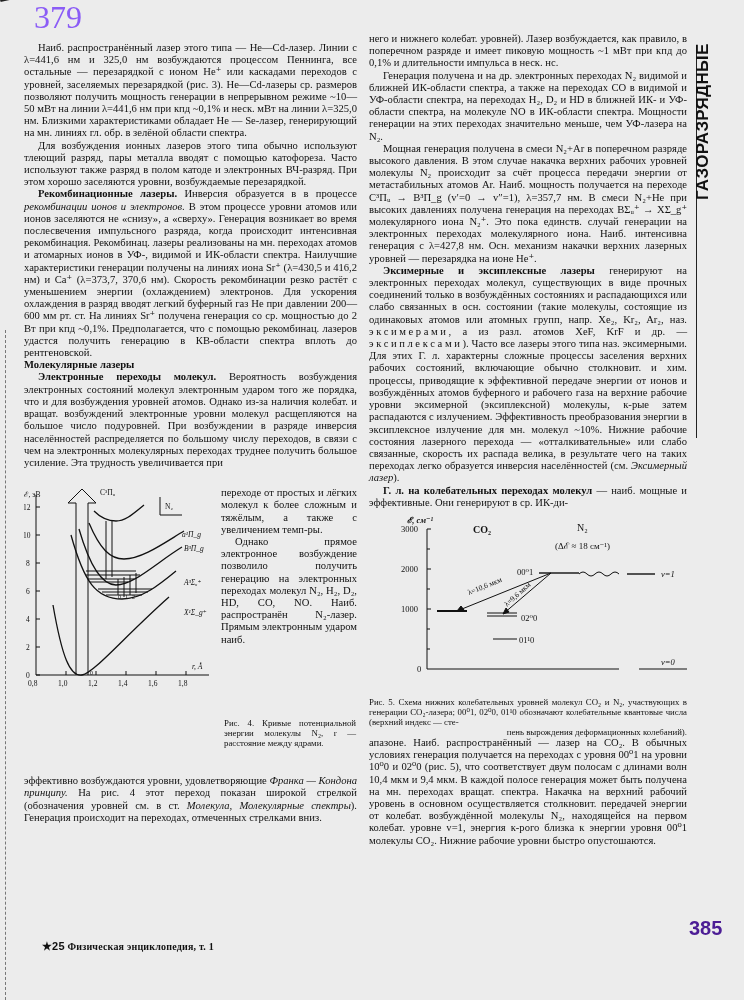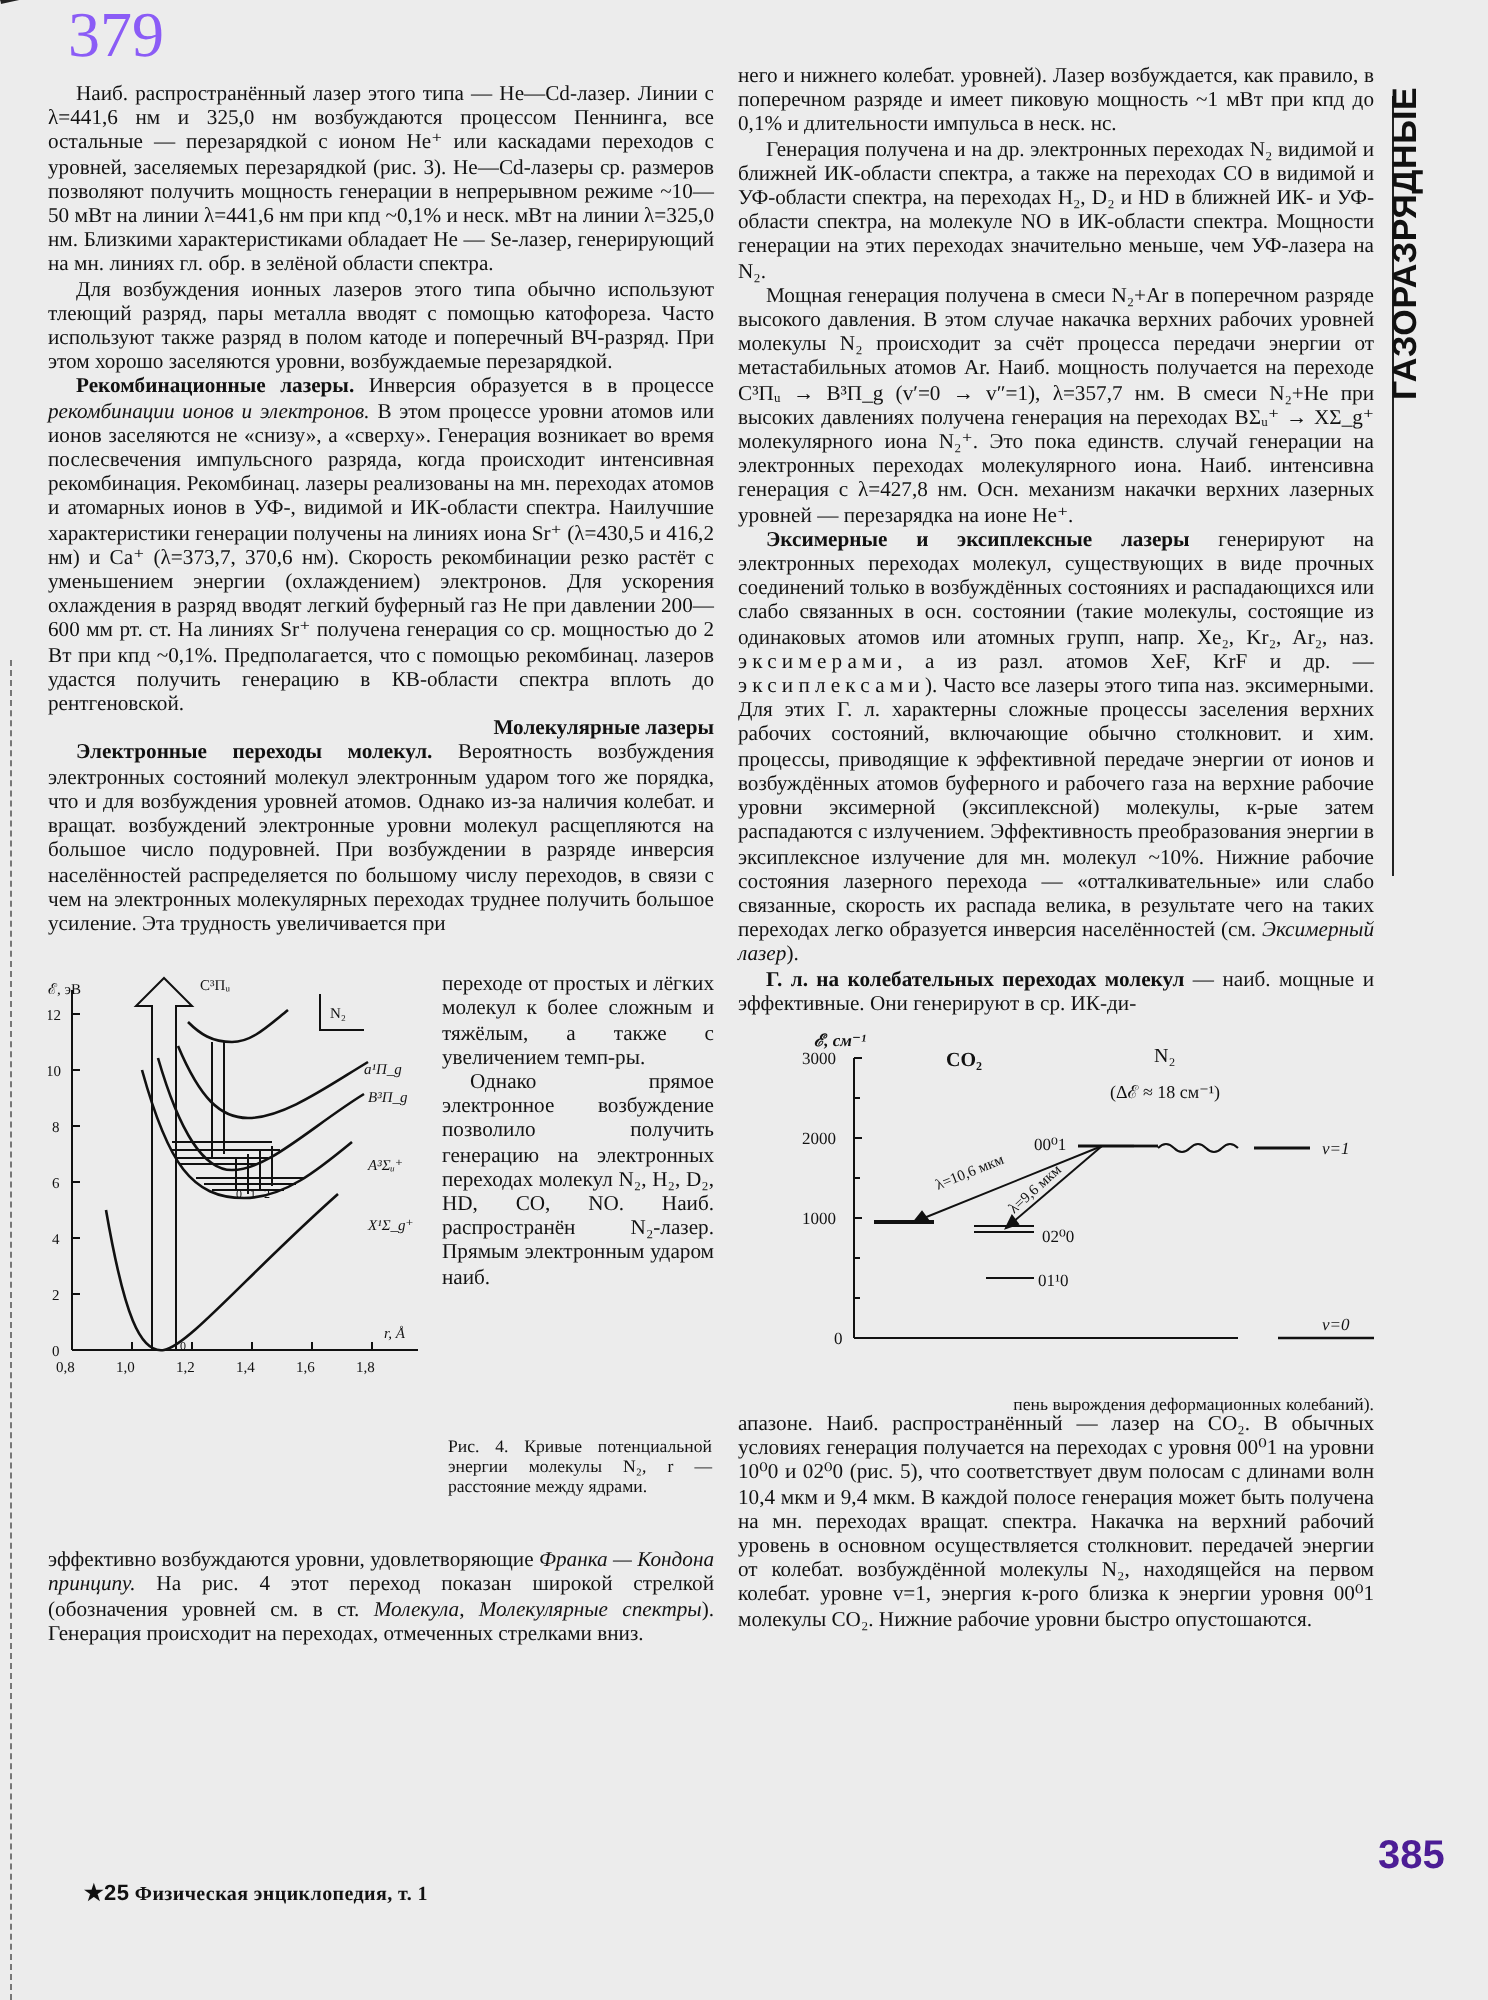--- a/index.html
+++ b/index.html
@@ -20,21 +20,21 @@
     position:absolute; left:5px; top:330px; width:0; height:670px;
     border-left:1px dashed #777;
   }
   .col {
     position:absolute; font-size:10.6px; line-height:12.2px; text-align:justify;
   }
   .col p { margin:0; text-indent:14px; }
   .col p.noind { text-indent:0; }
   #col-left { left:24px; top:42px; width:333px; }
   #col-right { left:369px; top:33px; width:318px; }
-  .sec-title { text-align:right; font-weight:bold; margin:10px 0 3px 0; text-indent:0 !important; }
+  .sec-title { text-align:left; font-weight:bold; margin:10px 0 3px 0; text-indent:0 !important; }
   b { font-weight:bold; }
   i { font-style:italic; }
   .sp { letter-spacing:2.6px; }
 
   
   .fig4-wrap { position:relative; height:288px; margin-top:18px; }
   .fig4 { position:absolute; left:0; top:0; width:192px; height:220px; }
   .fig4-text { position:absolute; left:197px; top:0; width:136px; text-align:justify; }
   .fig4-text p { margin:0; }
   .fig4-caption {
@@ -70,21 +70,21 @@
 </style>
 </head>
 <body>
 
 <div class="corner-mark"></div>
 <div class="left-edge"></div>
 <div class="page-stamp">379</div>
 
 <div class="col" id="col-left">
   <p>Наиб. распространённый лазер этого типа — He—Cd-лазер. Линии с λ=441,6 нм и 325,0 нм возбуждаются процессом Пеннинга, все остальные — перезарядкой с ионом He⁺ или каскадами переходов с уровней, заселяемых перезарядкой (рис. 3). He—Cd-лазеры ср. размеров позволяют получить мощность генерации в непрерывном режиме ~10—50 мВт на линии λ=441,6 нм при кпд ~0,1% и неск. мВт на линии λ=325,0 нм. Близкими характеристиками обладает He — Se-лазер, генерирующий на мн. линиях гл. обр. в зелёной области спектра.</p>
-  <p>Для возбуждения ионных лазеров этого типа обычно используют тлеющий разряд, пары металла вводят с помощью катофореза. Часто используют также разряд в полом катоде и поперечный ВЧ-разряд. При этом хорошо заселяются уровни, возбуждаемые перезарядкой.</p>
+  <p>Для возбуждения ионных лазеров этого типа обычно используют тлеющий разряд, пары металла вводят с помощью катофореза. Часто используют также разряд в полом катоде и электронных ВЧ-разряд. При этом хорошо заселяются уровни, возбуждаемые перезарядкой.</p>
   <p><b>Рекомбинационные лазеры.</b><span> Инверсия образуется в в процессе </span><i>рекомбинации ионов и электронов.</i><span> В этом процессе уровни атомов или ионов заселяются не «снизу», а «сверху». Генерация возникает во время послесвечения импульсного разряда, когда происходит интенсивная рекомбинация. Рекомбинац. лазеры реализованы на мн. переходах атомов и атомарных ионов в УФ-, видимой и ИК-области спектра. Наилучшие характеристики генерации получены на линиях иона Sr⁺ (λ=430,5 и 416,2 нм) и Ca⁺ (λ=373,7, 370,6 нм). Скорость рекомбинации резко растёт с уменьшением энергии (охлаждением) электронов. Для ускорения охлаждения в разряд вводят легкий буферный газ He при давлении 200—600 мм рт. ст. На линиях Sr⁺ получена генерация со ср. мощностью до 2 Вт при кпд ~0,1%. Предполагается, что с помощью рекомбинац. лазеров удастся получить генерацию в КВ-области спектра вплоть до рентгеновской.</span></p>
 
   <p class="sec-title">Молекулярные лазеры</p>
 
   <p><b>Электронные переходы молекул.</b><span> Вероятность возбуждения электронных состояний молекул электронным ударом того же порядка, что и для возбуждения уровней атомов. Однако из-за наличия колебат. и вращат. возбуждений электронные уровни молекул расщепляются на большое число подуровней. При возбуждении в разряде инверсия населённостей распределяется по большому числу переходов, в связи с чем на электронных молекулярных переходах труднее получить большое усиление. Эта трудность увеличивается при</span></p>
 
   <div class="fig4-wrap">
     <svg class="fig4" viewBox="0 0 192 220" xmlns="http://www.w3.org/2000/svg">
       <g stroke="#111" fill="none" stroke-width="1">
 
@@ -220,21 +220,21 @@
       <text x="186" y="38" font-size="9">(Δℰ ≈ 18 см⁻¹)</text>
       <text x="148" y="64">00⁰1</text>
       <text x="152" y="110">02⁰0</text>
       <text x="150" y="132">01¹0</text>
       <text x="292" y="66" font-style="italic">v=1</text>
       <text x="292" y="154" font-style="italic">v=0</text>
       <text x="100" y="84" font-size="7.5" transform="rotate(-22 100 84)">λ=10,6 мкм</text>
       <text x="138" y="96" font-size="7.5" transform="rotate(-42 138 96)">λ=9,6 мкм</text>
     </g>
   </svg>
-  <p class="fig5-caption"><span class="c">пень вырождения деформационных колебаний).</span></p>
+  <p class="fig5-caption"><span>Рис. 5. Схема нижних колебательных уровней молекул CO₂ и N₂, участвующих в генерации CO₂-лазера; 00⁰1, 02⁰0, 01¹0 обозначают колебательные квантовые числа (верхний индекс — сте-</span><span class="c">пень вырождения деформационных колебаний).</span></p>
 
   <p class="noind">апазоне. Наиб. распространённый — лазер на CO₂. В обычных условиях генерация получается на переходах с уровня 00⁰1 на уровни 10⁰0 и 02⁰0 (рис. 5), что соответствует двум полосам с длинами волн 10,4 мкм и 9,4 мкм. В каждой полосе генерация может быть получена на мн. переходах вращат. спектра. Накачка на верхний рабочий уровень в основном осуществляется столкновит. передачей энергии от колебат. возбуждённой молекулы N₂, находящейся на первом колебат. уровне v=1, энергия к-рого близка к энергии уровня 00⁰1 молекулы CO₂. Нижние рабочие уровни быстро опустошаются.</p>
 </div>
 
 <div class="sidebar-tab"></div>
 <div class="sidebar-label">ГАЗОРАЗРЯДНЫЕ</div>
 
 <div class="page-number">385</div>
 
 <div class="footer">

